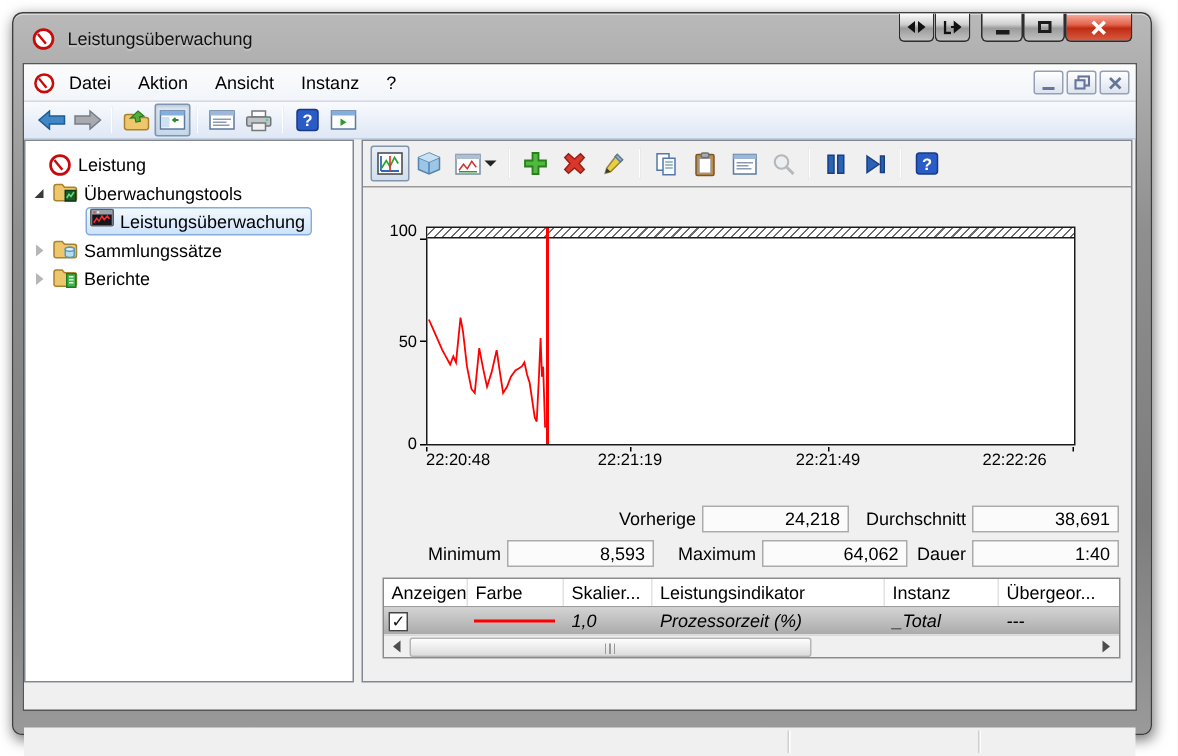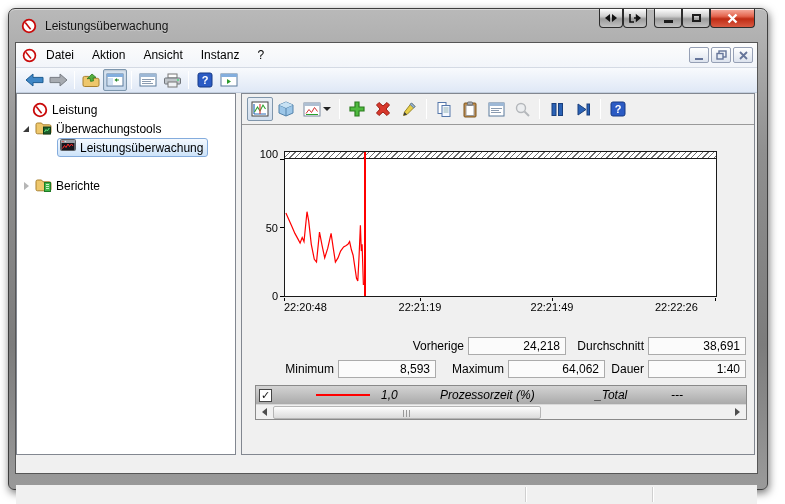--- a/index.html
+++ b/index.html
@@ -262,20 +262,31 @@
                 <circle cx="3" cy="2.5" r="0.8" fill="#e6504b"></circle>
                   <circle cx="5.4" cy="2.5" r="0.8" fill="#e0e4e8"></circle>
                 <rect x="1.5" y="4" width="13" height="7" fill="#15151d"></rect>
                 <path d="M2.5 9.5 l2-3 1.5 2 2-3.5 1.5 2.5 2-2.5 1.5 2" stroke="#ff2a2a" stroke-width="1" fill="none"></path>
               </svg>
             </span>
             <span class="tree-label">Leistungsüberwachung</span>
           </div>
         </div>
 
+        <div class="tree-row" style="top:63px;">
+          <span class="t-col"></span>
+          <span style="margin-left:6px;">
+            <svg width="17" height="15" viewBox="0 0 17 15">
+              <path d="M1 4.5 q0-1.5 1.5-1.5 h4 l1.5 1.8 h6.5 q1.5 0 1.5 1.5 v6 q0 1.5-1.5 1.5 h-12 q-1.5 0-1.5-1.5 z" fill="#eec76c" stroke="#a9812f"></path>
+              <path d="M8.5 8.2 q0-1.4 3-1.4 t3 1.4 v4 q0 1.4-3 1.4 t-3-1.4 z" fill="#b5dcef" stroke="#5f96b5"></path>
+              <ellipse cx="11.5" cy="8.2" rx="3" ry="1.3" fill="#ddf0fa" stroke="#5f96b5"></ellipse>
+            </svg>
+          </span>
+          <span class="tree-label">Sammlungssätze</span>
+        </div>
 
         <div class="tree-row" style="top:82px;">
           <span class="t-col"></span>
           <span style="margin-left:6px;">
             <svg width="17" height="15" viewBox="0 0 17 15">
               <path d="M1 4.5 q0-1.5 1.5-1.5 h4 l1.5 1.8 h6.5 q1.5 0 1.5 1.5 v6 q0 1.5-1.5 1.5 h-12 q-1.5 0-1.5-1.5 z" fill="#eec76c" stroke="#a9812f"></path>
               <rect x="9.5" y="5.5" width="6" height="9" fill="#41b649" stroke="#1f7a26"></rect>
               <path d="M11 7.5 h3 M11 9.5 h3 M11 11.5 h3" stroke="#d9f5db" stroke-width="0.9"></path>
             </svg>
           </span>
@@ -409,20 +420,28 @@
         <span class="stat-box" style="top:243px;left:406px;width:98px;">38,691</span>
 
         <span class="stat-label" style="top:266px;left:20px;width:72px;">Minimum</span>
         <span class="stat-box" style="top:266px;left:96px;width:98px;">8,593</span>
         <span class="stat-label" style="top:266px;left:190px;width:72px;">Maximum</span>
         <span class="stat-box" style="top:266px;left:266px;width:97px;">64,062</span>
         <span class="stat-label" style="top:266px;left:350px;width:52px;">Dauer</span>
         <span class="stat-box" style="top:266px;left:406px;width:98px;text-align:right;">1:40</span>
 
         <div class="ctable">
+          <div class="thead">
+            <div class="th c0">Anzeigen</div>
+            <div class="th c1">Farbe</div>
+            <div class="th c2">Skalier...</div>
+            <div class="th c3">Leistungsindikator</div>
+            <div class="th c4">Instanz</div>
+            <div class="th c5" style="border-right:none;">Übergeor...</div>
+          </div>
           <div class="trow">
             <div class="c0" style="display:flex;align-items:center;">
               <span class="cbx checked"></span>
             </div>
             <div class="c1">
                 <div class="swatch" style="background: rgb(255, 0, 0);"></div>
               </div>
             <div class="td c2">1,0</div>
             <div class="td c3">Prozessorzeit (%)</div>
             <div class="td c4">_Total</div>

